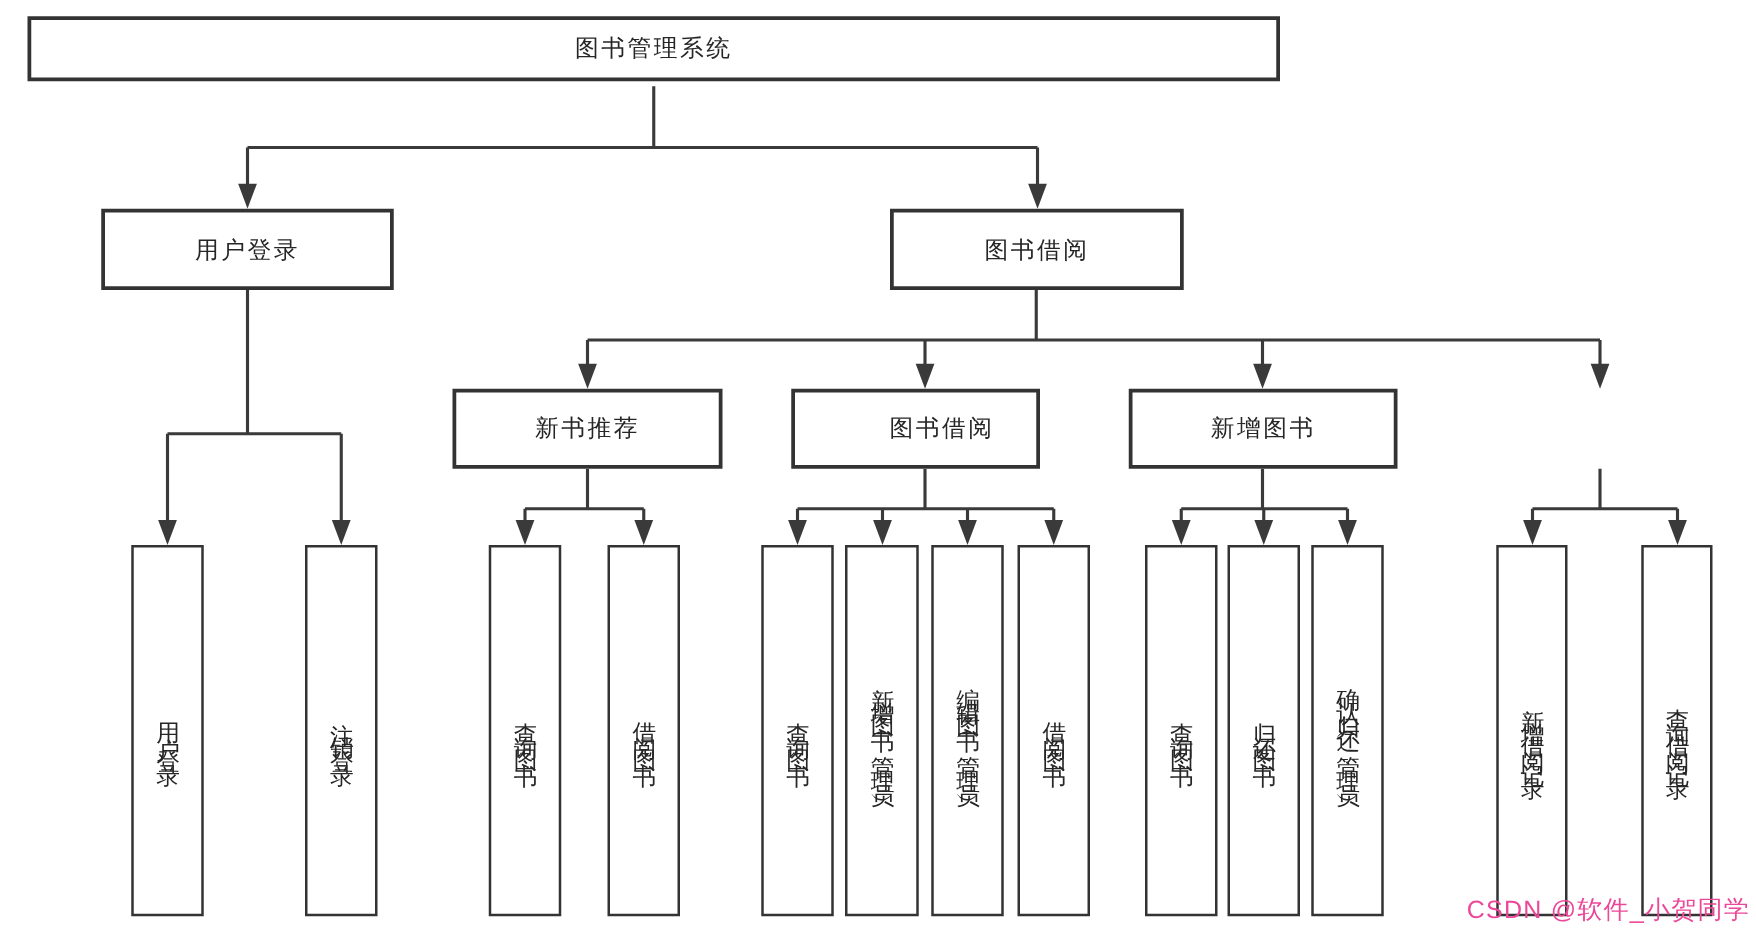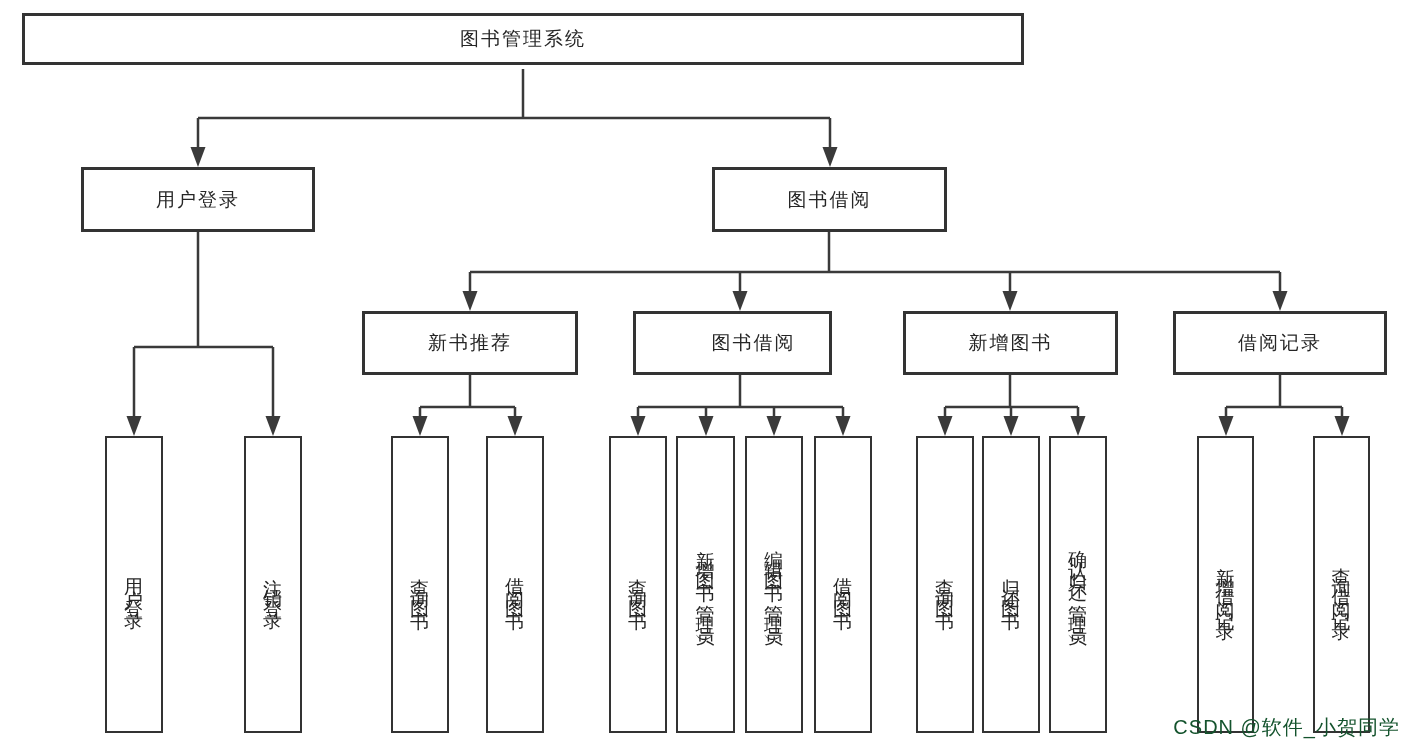--- a/index.html
+++ b/index.html
@@ -13,21 +13,21 @@
     box-sizing:border-box; display:flex; align-items:center; justify-content:center;
     z-index:2; color:#262626; font-size:19px; letter-spacing:2px;
   }
   .leaf { border-width:2.5px; font-size:19px; }
   .leaf .vtext {
     writing-mode:vertical-rl; text-orientation:mixed;
     letter-spacing:11px; line-height:1;
   }
   .watermark {
     position:absolute; top:714px; right:5px; z-index:5;
-    font-size:20px; color:#14532d; letter-spacing:1px; white-space:nowrap;
+    font-size:20px; color:#ec4899; letter-spacing:1px; white-space:nowrap;
   }
 </style>
 </head>
 <body>
 
 <div class="stage">
 
   <svg class="lines" width="1405" height="747" viewBox="0 0 1405 747">
     <g stroke="#3a3a3a" stroke-width="2.5" fill="none">
 
@@ -81,23 +81,20 @@
 
   <div class="box" style="left:362px; top:311px; width:216px; height:64px;align-items:center;">
     <span>新书推荐</span>
   </div>
   <div class="box" style="left:633px; top:311px; width:199px; height:64px;padding-left:42px;">
     <span>图书借阅</span>
   </div>
   <div class="box" style="left:903px; top:311px; width:215px; height:64px;">
     <span>新增图书</span>
   </div>
-  <div class="box" style="left:1173px; top:311px; width:214px; height:64px;">
-    <span>借阅记录</span>
-  </div>
 
   <div class="box leaf" style="left:105px; top:436px; width:58px; height:297px;">
     <span class="vtext">用户登录</span>
   </div>
   <div class="box leaf" style="left:244px; top:436px; width:58px; height:297px;">
     <span class="vtext">注销登录</span>
   </div>
 
   <div class="box leaf" style="left:391px; top:436px; width:58px; height:297px;">
     <span class="vtext">查询图书</span>

